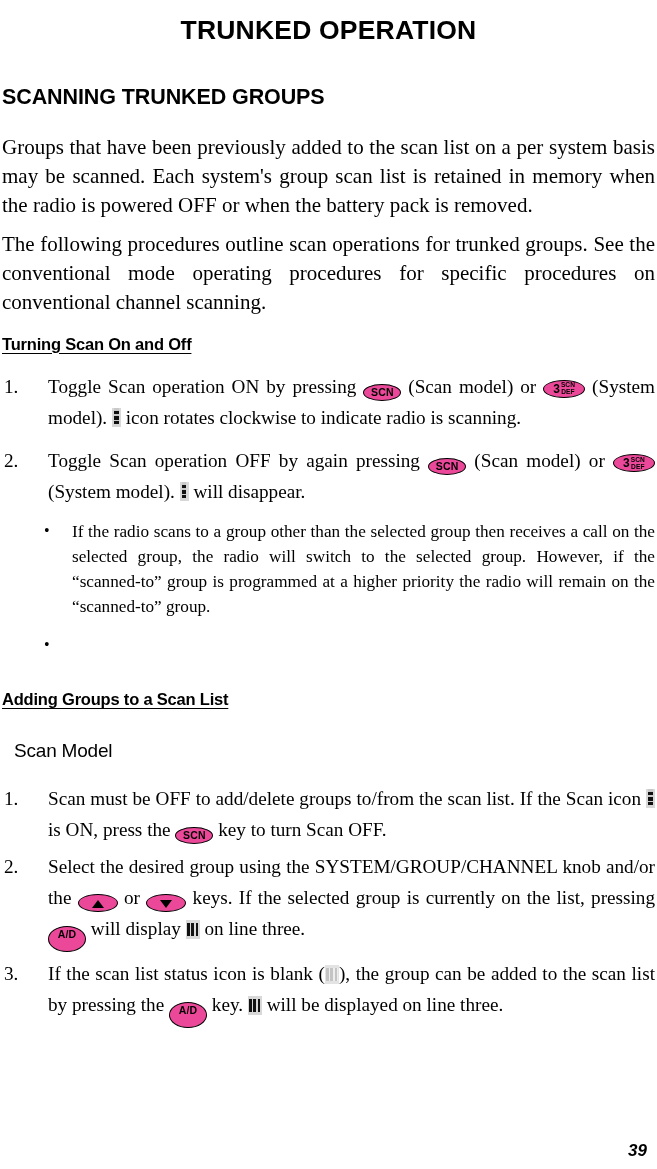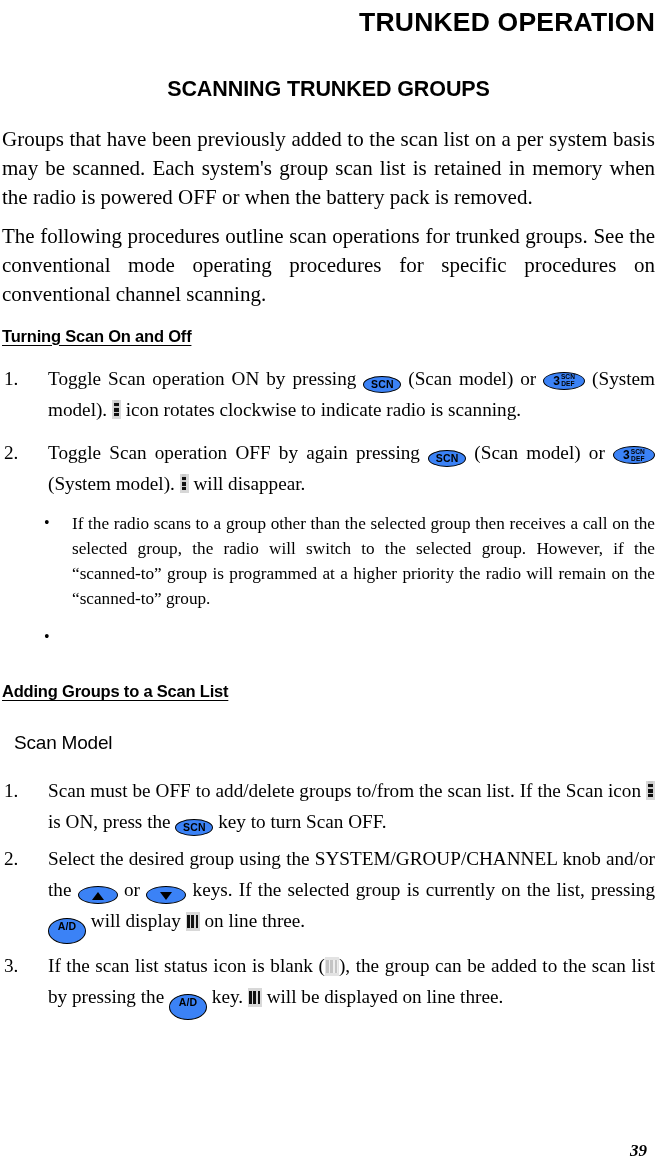--- a/index.html
+++ b/index.html
@@ -22,36 +22,35 @@
     height: 1169px;
     box-sizing: border-box;
     padding: 0 2px;
   }
 
   
   .doc-title {
     font-family: "Liberation Sans", "DejaVu Sans", sans-serif;
     font-weight: bold;
     font-size: 26.5px;
-    text-align: right;
+    text-align: center;
     letter-spacing: 0.2px;
     margin: 0;
-    padding-top: 6px;
+    padding-top: 14px;
     line-height: 1.25;
   }
 
   .h1 {
     font-family: "Liberation Sans", "DejaVu Sans", sans-serif;
     font-weight: bold;
     font-size: 21.5px;
     margin: 0;
     padding-top: 38px;
     line-height: 1.2;
     letter-spacing: -0.1px;
-    text-align: center;
   }
 
   .h2 {
     font-family: "Liberation Sans", "DejaVu Sans", sans-serif;
     font-weight: bold;
     font-size: 16.5px;
     text-decoration: underline;
     text-underline-offset: 3px;
     margin: 0;
     line-height: 1.2;
@@ -127,21 +126,21 @@
   
   .key {
     display: inline-block;
     vertical-align: -3px;
     border: 1.4px solid #000;
     border-radius: 50%;
     font-family: "Liberation Sans", "DejaVu Sans", sans-serif;
     font-weight: bold;
     text-align: center;
     box-sizing: border-box;
-    background: #3b82f6;
+    background: #ec4899;
     white-space: nowrap;
   }
 
   .key-scn {
     width: 38px;
     height: 17px;
     line-height: 15px;
     font-size: 10.5px;
     letter-spacing: 0.2px;
   }
@@ -277,21 +276,21 @@
         #eeeeee 2.6px, #eeeeee 4.4px);
   }
 
   .icon-sm { vertical-align: -4px; }
 
   
   .footer {
     position: absolute;
     right: 10px;
     bottom: 8px;
-    font-family: Liberation Serif, serif;
+    font-family: Liberation Sans, sans-serif;
     font-weight: bold;
     font-style: italic;
     font-size: 17px;
   }
 </style>
 </head>
 <body>
 
 <div class="page">
 

